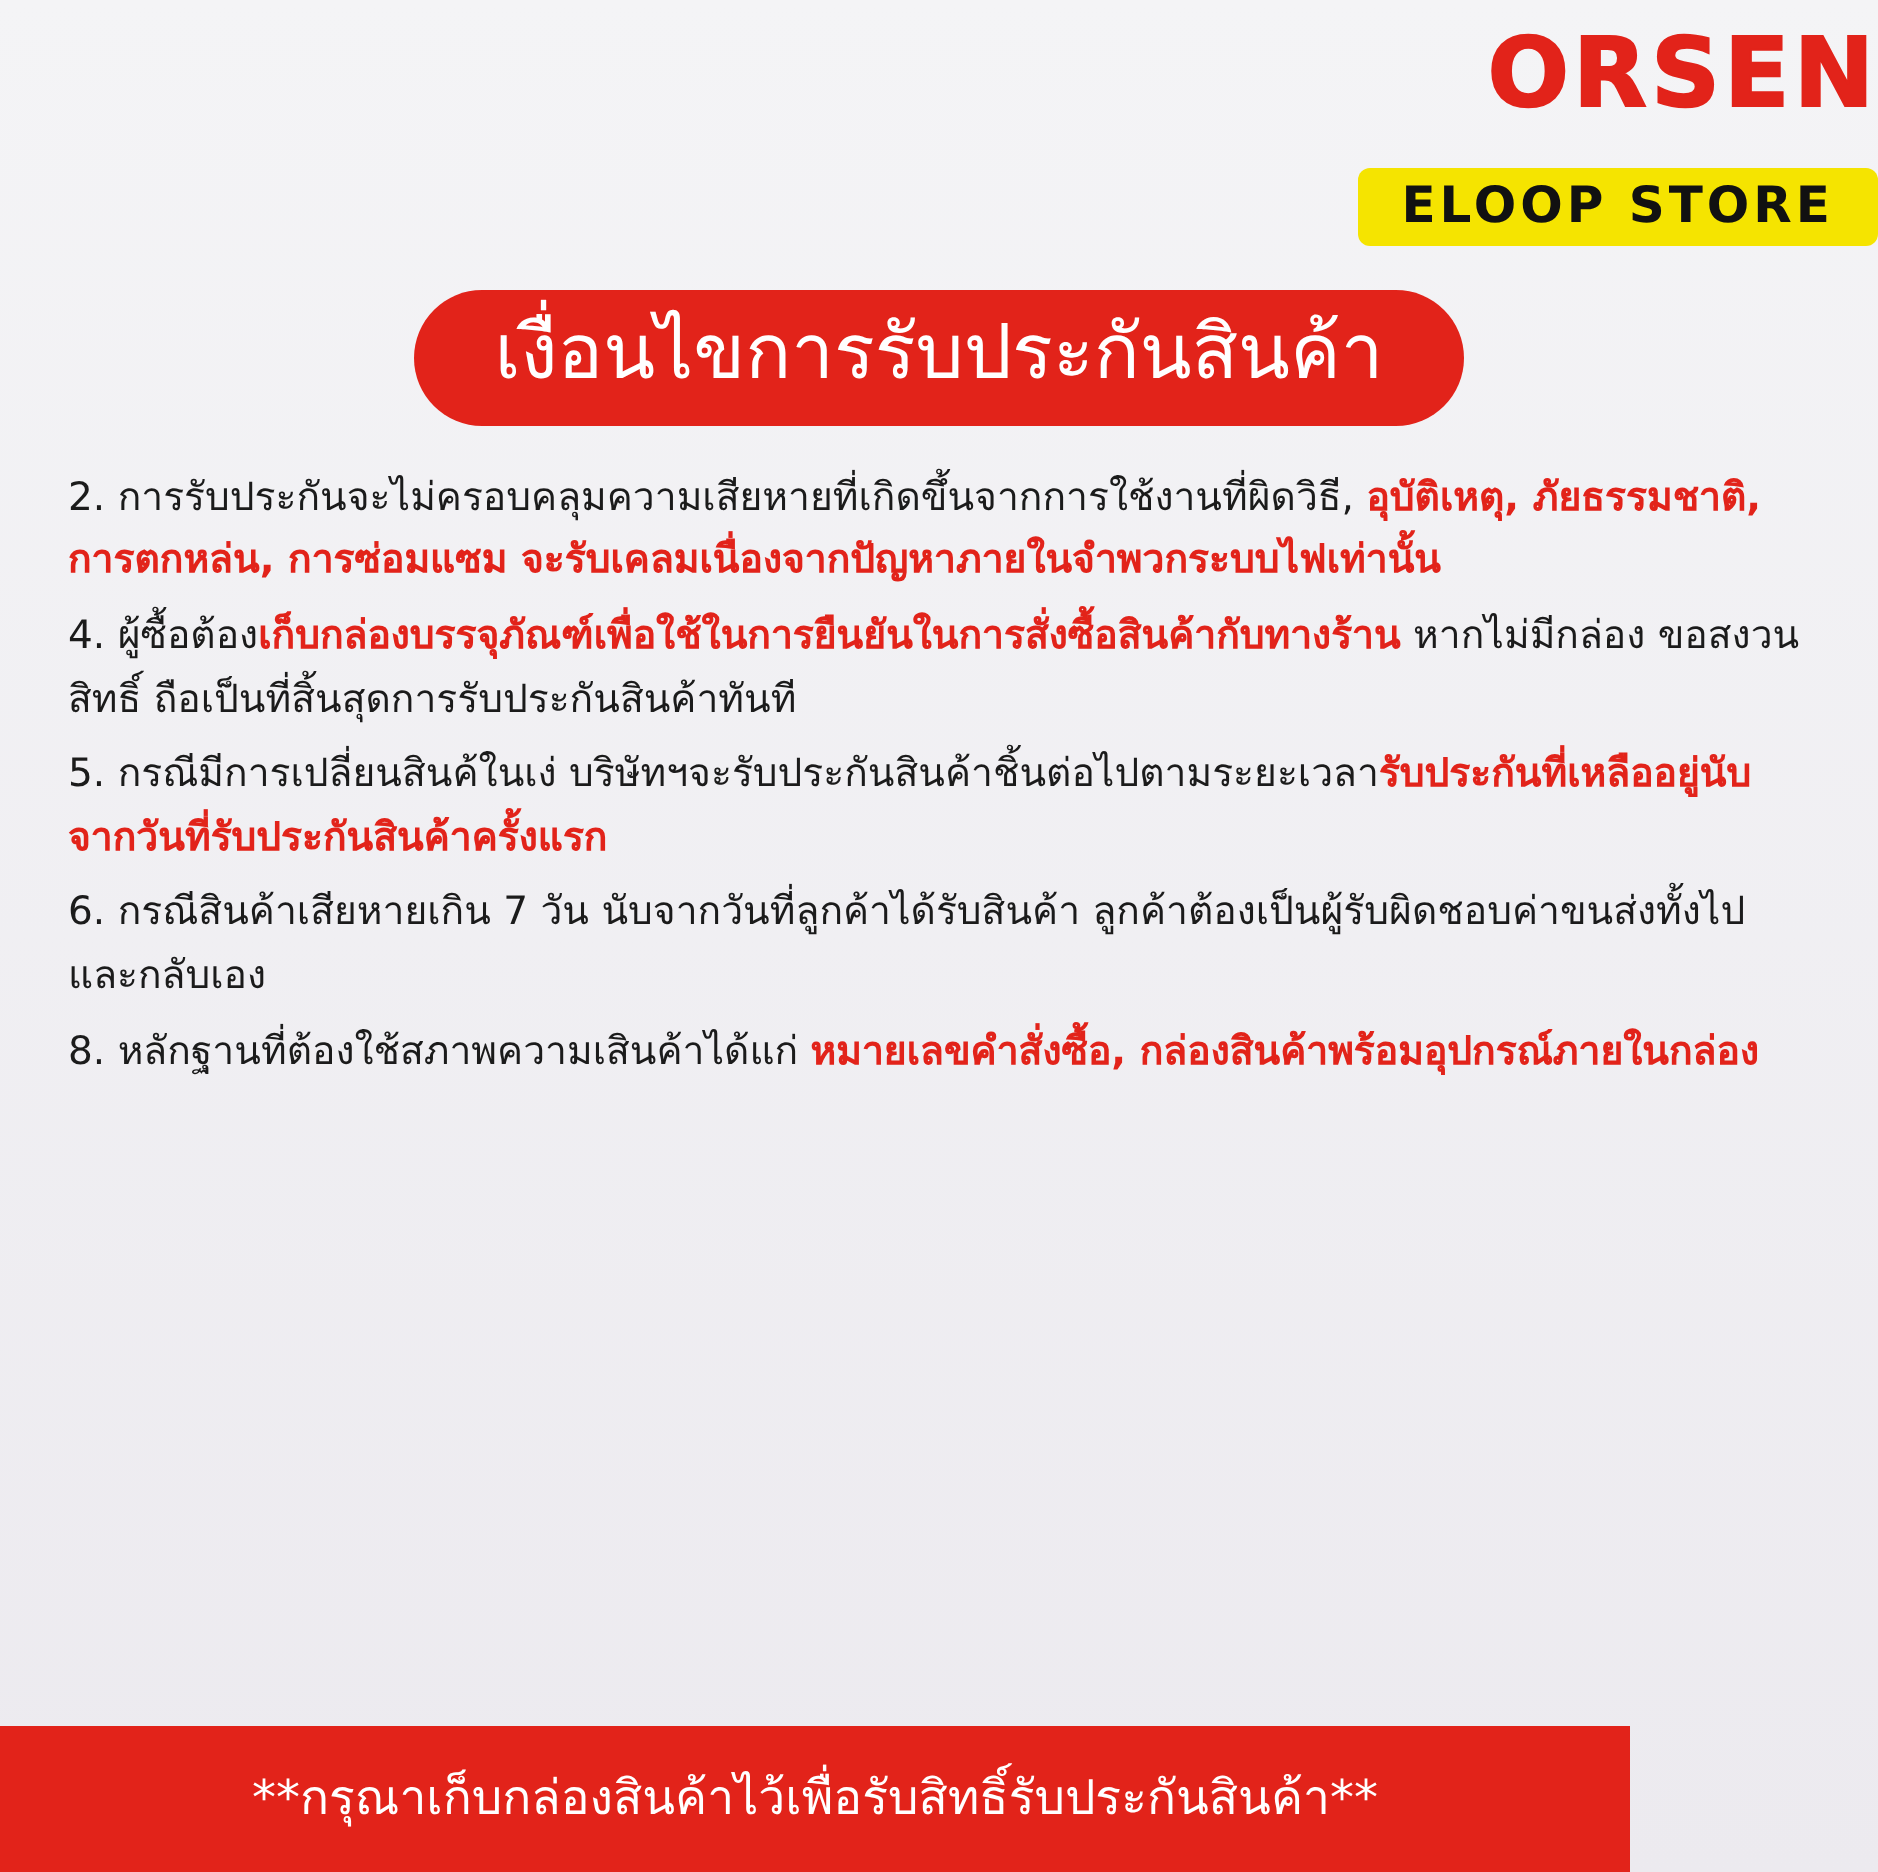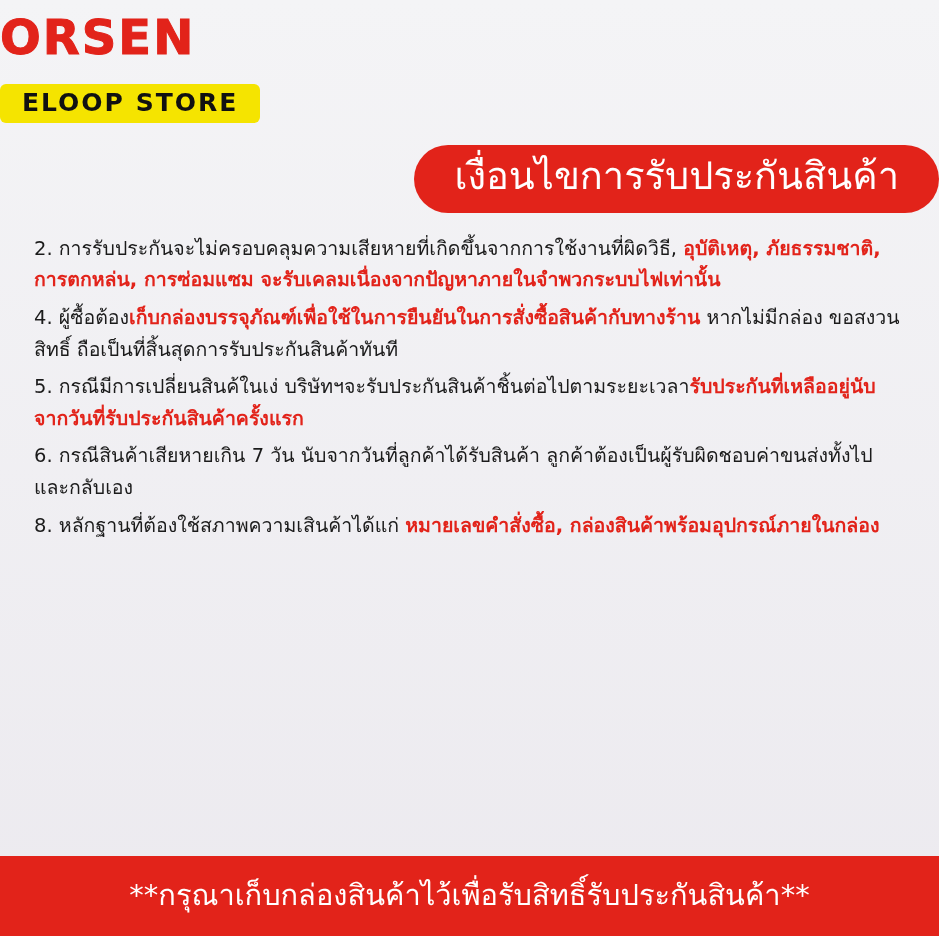--- a/index.html
+++ b/index.html
@@ -18,21 +18,21 @@
     width: 939px;
     height: 936px;
     position: relative;
     background: linear-gradient(180deg, #f4f4f6 0%, #eceaef 100%);
     box-sizing: border-box;
   }
 
   
   .logo-block {
     padding-top: 12px;
-    text-align: left;
+    text-align: right;
   }
   .brand {
     font-size: 48px;
     font-weight: bold;
     letter-spacing: 2px;
     color: #e2231a;
     font-family: "DejaVu Sans", "Liberation Sans", sans-serif;
     line-height: 1.05;
     -webkit-text-stroke: 1px #e2231a;
   }
@@ -43,21 +43,21 @@
     color: #111;
     font-size: 25px;
     font-weight: bold;
     letter-spacing: 2px;
     padding: 4px 22px 6px 22px;
     border-radius: 6px;
   }
 
   
   .title-wrap {
-    text-align: right;
+    text-align: center;
     margin-top: 22px;
   }
   .title-banner {
     display: inline-block;
     background: #e2231a;
     color: #ffffff;
     font-size: 38px;
     line-height: 1.25;
     padding: 8px 40px 12px 40px;
     border-radius: 34px;
@@ -79,25 +79,25 @@
   .red {
     color: #e2231a;
     font-weight: bold;
   }
 
   
   .footer {
     position: absolute;
     left: 0;
     bottom: 0;
-    width: 939px;
+    width: 815px;
     background: #e2231a;
     color: #ffffff;
     text-align: center;
-    font-size: 29px;
+    font-size: 24px;
     padding: 16px 0 18px 0;
     box-sizing: border-box;
   }
 </style>
 </head>
 <body>
 
 <div class="page">
 
   <div class="logo-block">

